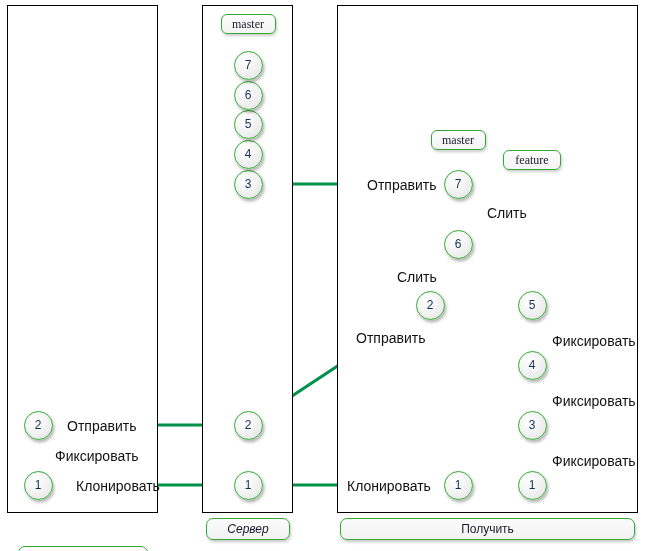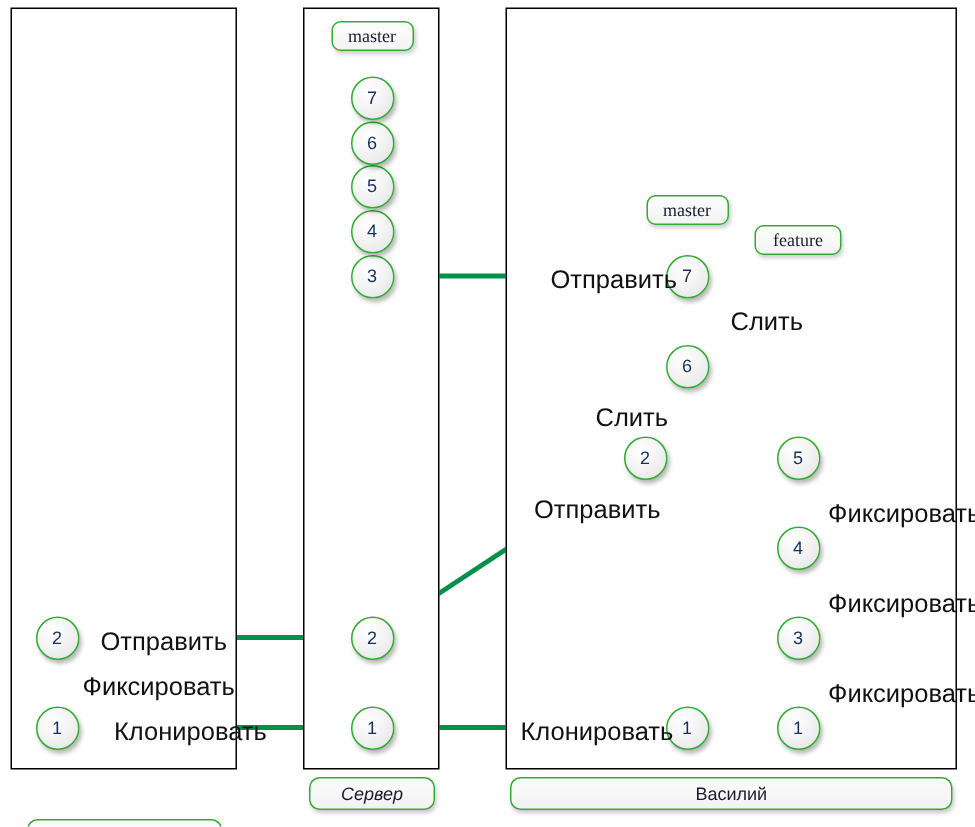--- a/index.html
+++ b/index.html
@@ -28,21 +28,21 @@
 
   
   .node{position:absolute;width:29px;height:29px;border-radius:50%;
         border:1.6px solid #33aa33;box-sizing:border-box;
         background:radial-gradient(circle at 36% 30%,#ffffff 0%,#f4f4f4 45%,#e2e2e2 100%);
         box-shadow:1.5px 2.5px 3px rgba(0,0,0,.28);
         display:flex;align-items:center;justify-content:center;
         font-size:12px;color:#16325c;z-index:5;}
 
   
-  .cap{position:absolute;font-size:17px;color:#111111;white-space:nowrap;z-index:6;
+  .cap{position:absolute;font-size:14px;color:#111111;white-space:nowrap;z-index:6;
        background:transparent;text-align:right;}
 </style>
 </head>
 <body>
 
 <div id="stage">
 
   <svg id="canvas" xmlns="http://www.w3.org/2000/svg">
     <defs>
       <marker id="ah-red" markerWidth="7" markerHeight="7" refX="5.4" refY="3.2" orient="auto" markerUnits="strokeWidth">
@@ -124,16 +124,16 @@
       <div class="cap" style="left: 397px; top: 269px;">Слить</div>
       <div class="cap" style="left: 487px; top: 205px;">Слить</div>
       <div class="cap" style="left: 367px; top: 177px;">Отправить</div>
       <div class="cap" style="left: 552px; top: 453px;">Фиксировать</div>
       <div class="cap" style="left: 552px; top: 393px;">Фиксировать</div>
       <div class="cap" style="left: 552px; top: 333px;">Фиксировать</div>
     </div>
   <div id="actor-layer">
       <div class="actor" style="left: 18px; top: 518px; width: 130px; height: 22px; margin-top: 28px;">Андрей</div>
       <div class="actor" style="left: 206px; top: 518px; width: 84px; height: 22px; font-style: italic;">Сервер</div>
-      <div class="actor" style="left: 340px; top: 518px; width: 295px; height: 22px;">Василий</div>
+      <div class="actor" style="left: 340px; top: 518px; width: 295px; height: 22px;">Получить</div>
     </div>
 
 </div>
 
 </body></html>

